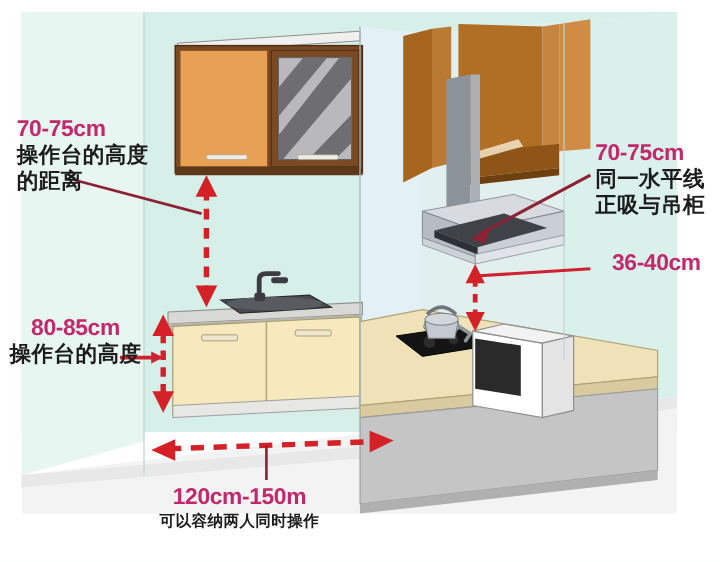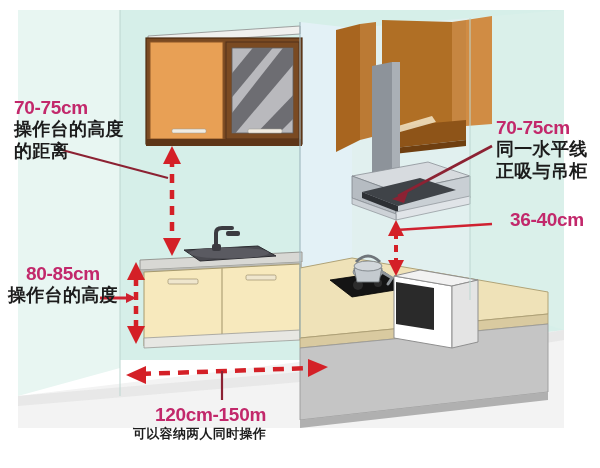--- a/index.html
+++ b/index.html
@@ -47,21 +47,21 @@
     font-size: 18px;
     letter-spacing: 0.3px;
   }
   .lbl .cn.small {
     font-size: 13px;
   }
   #label-cabinet-gap   { left: 14px;  top: 97px;  text-align: left; }
   #label-counter-height{ left: 8px;   top: 263px; text-align: center; }
   #label-hood-level    { left: 496px; top: 117px; text-align: left; }
   #label-hood-side     { left: 498px; top: 209px; text-align: center; margin-left: 12px; }
-  #label-aisle         { left: 133px; top: 404px; text-align: right; }
+  #label-aisle         { left: 133px; top: 404px; text-align: center; }
 </style>
 </head>
 <body>
 
 <div id="stage">
 
   <svg class="scene" viewBox="0 0 600 468">
     <defs>
       <marker id="arrHeadUp" markerWidth="9" markerHeight="9" refX="4.5" refY="8" orient="auto">
         <polygon points="4.5,0 9,9 0,9" fill="#d42027"></polygon>

